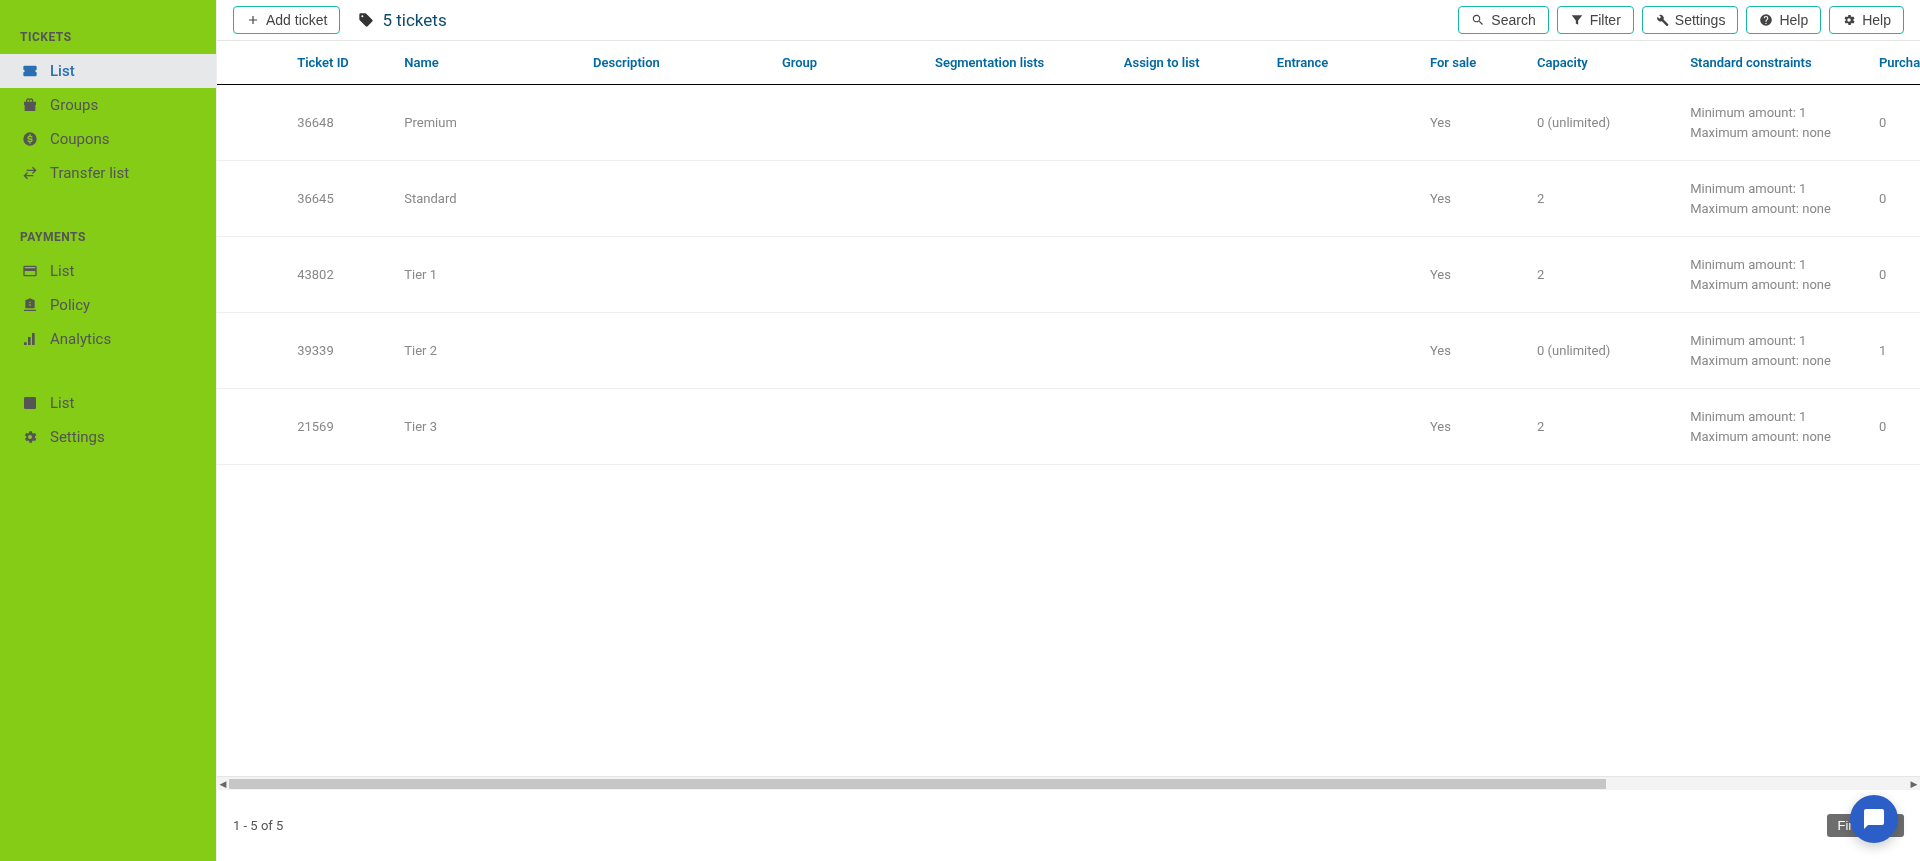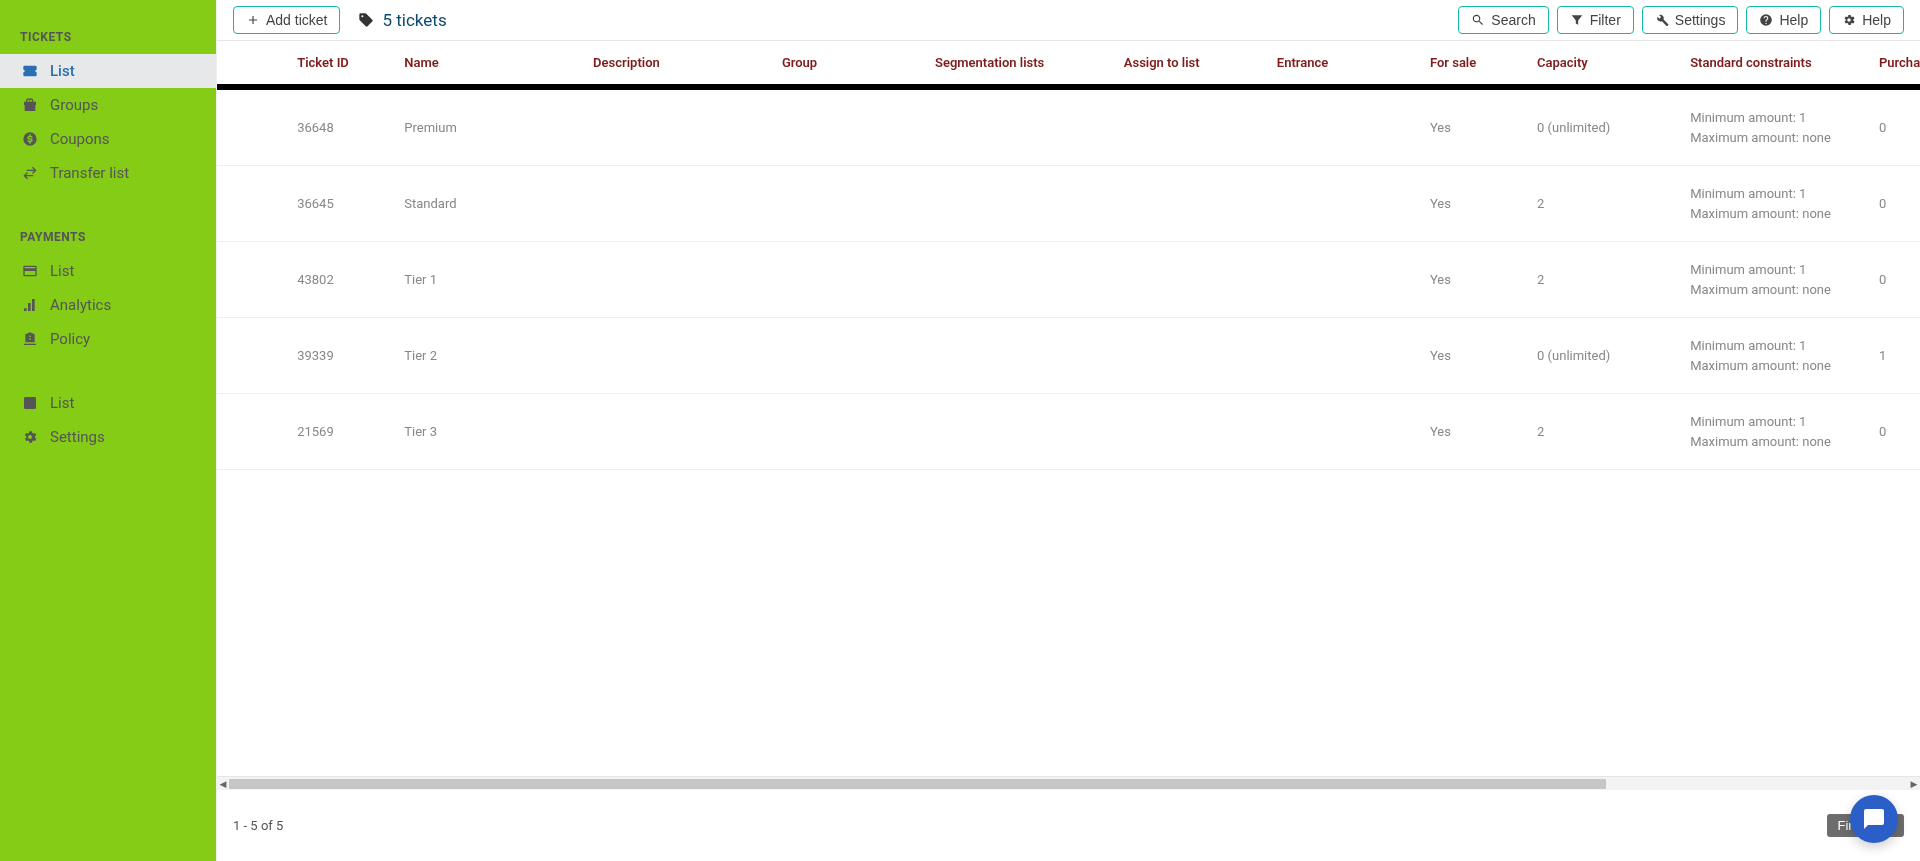--- a/index.html
+++ b/index.html
@@ -123,24 +123,24 @@
       position: relative;
     }
     table {
       width: 100%;
       border-collapse: collapse;
       table-layout: fixed;
     }
     thead th {
       text-align: left;
       font-weight: 600;
-      color: #7f1d1d;
+      color: #0369a1;
       font-size: 13px;
       padding: 14px 10px;
-      border-bottom: 6px solid #000000;
+      border-bottom: 1px solid #000000;
       background: #fff;
       position: sticky;
       top: 0;
     }
     tbody td {
       padding: 18px 10px;
       border-bottom: 1px solid #eee;
       color: #888;
       font-size: 13px;
       vertical-align: middle;
@@ -286,32 +286,32 @@
         <span class="icon">
           <svg viewBox="0 0 24 24">
               <path d="M20 4H4a2 2 0 0 0-2 2v12a2 2 0 0 0 2 2h16a2 2 0 0 0 2-2V6a2 2 0 0 0-2-2zm0 4H4V6h16v2zm0 10H4v-6h16v6z"></path>
             </svg>
         </span>
         <span>List</span>
       </div>
       <div class="sidebar-item">
         <span class="icon">
           <svg viewBox="0 0 24 24">
+              <path d="M3 21h18v-2H3v2zm2-4h14V5l-7-3-7 3v12zm6-10h2v2h-2V7zm0 4h2v2h-2v-2z"></path>
+            </svg>
+        </span>
+        <span>Policy</span>
+      </div>
+      <div class="sidebar-item">
+        <span class="icon">
+          <svg viewBox="0 0 24 24">
               <path d="M3 17h4v4H3v-4zm6-8h4v12H9V9zm6-6h4v18h-4V3z"></path>
             </svg>
         </span>
         <span>Analytics</span>
-      </div>
-      <div class="sidebar-item">
-        <span class="icon">
-          <svg viewBox="0 0 24 24">
-              <path d="M3 21h18v-2H3v2zm2-4h14V5l-7-3-7 3v12zm6-10h2v2h-2V7zm0 4h2v2h-2v-2z"></path>
-            </svg>
-        </span>
-        <span>Policy</span>
       </div>
     </div>
 
     <div class="sidebar-section">
       <div class="sidebar-item">
         <span class="icon">
           <svg viewBox="0 0 24 24">
               <path d="M19 3H5a2 2 0 0 0-2 2v14a2 2 0 0 0 2 2h14a2 2 0 0 0 2-2V5a2 2 0 0 0-2-2zm-2 4H7v2h10V7zm0 4H7v2h10v-2zm-4 4H7v2h6v-2z"></path>
             </svg>
         </span>

